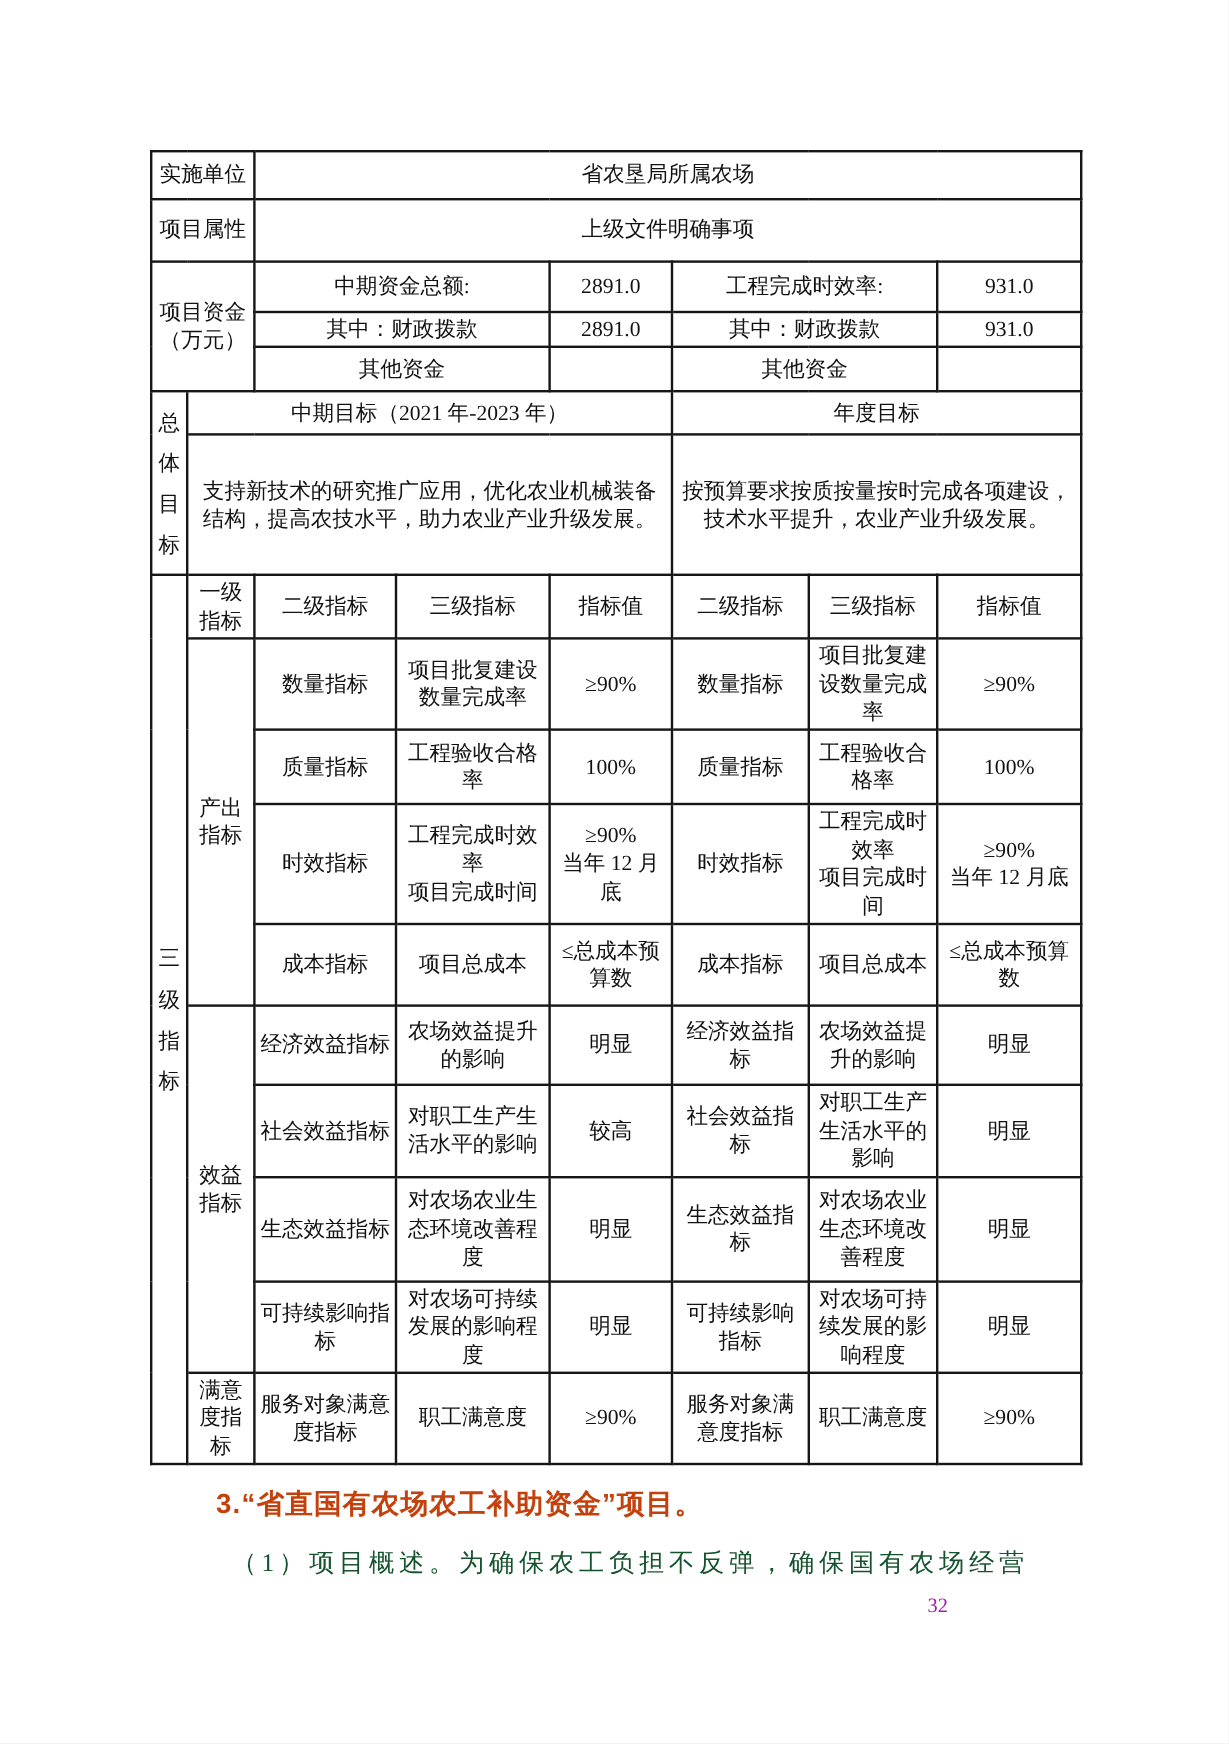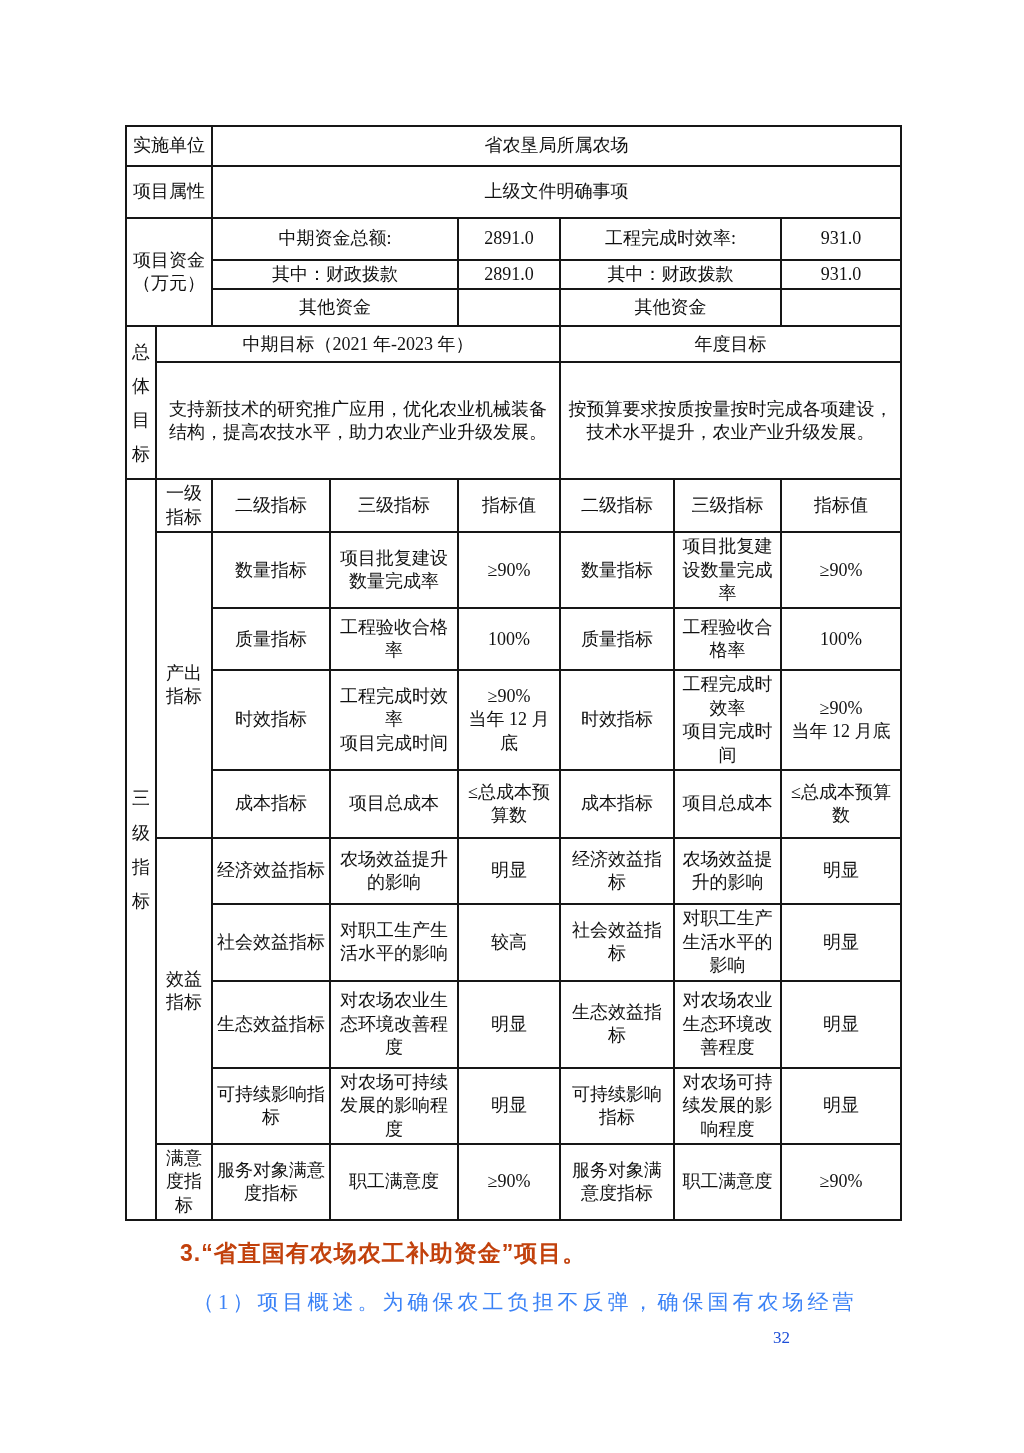--- a/index.html
+++ b/index.html
@@ -46,28 +46,28 @@
     font-size: 23px;
     letter-spacing: 1px;
     color: #c2410c;
   }
   .footer-paragraph {
     position: absolute;
     left: 193px;
     top: 1288px;
     font-size: 21px;
     letter-spacing: 4px;
-    color: #3b82f6;
+    color: #14532d;
   }
   .page-number {
     position: absolute;
     left: 773px;
     top: 1328px;
     font-size: 17px;
-    color: #1d4ed8;
+    color: #a21caf;
   }
 </style>
 </head>
 <body>
 
 <div class="page">
 
   <table class="doc">
     <colgroup>
       <col style="width:30px">

